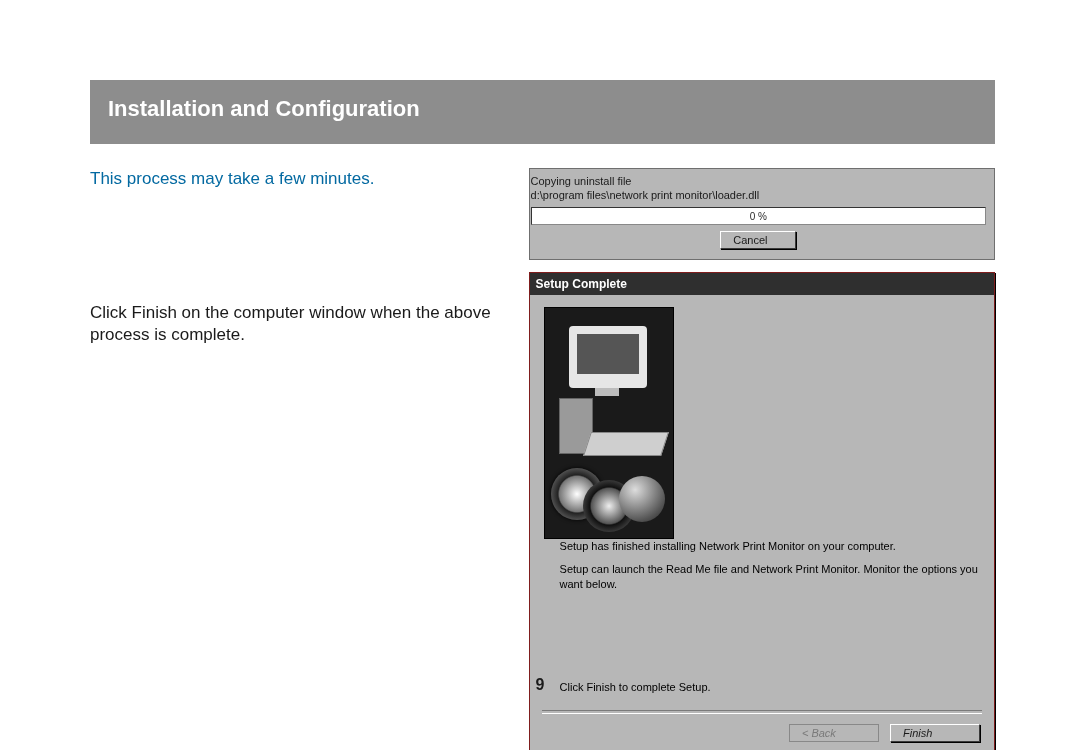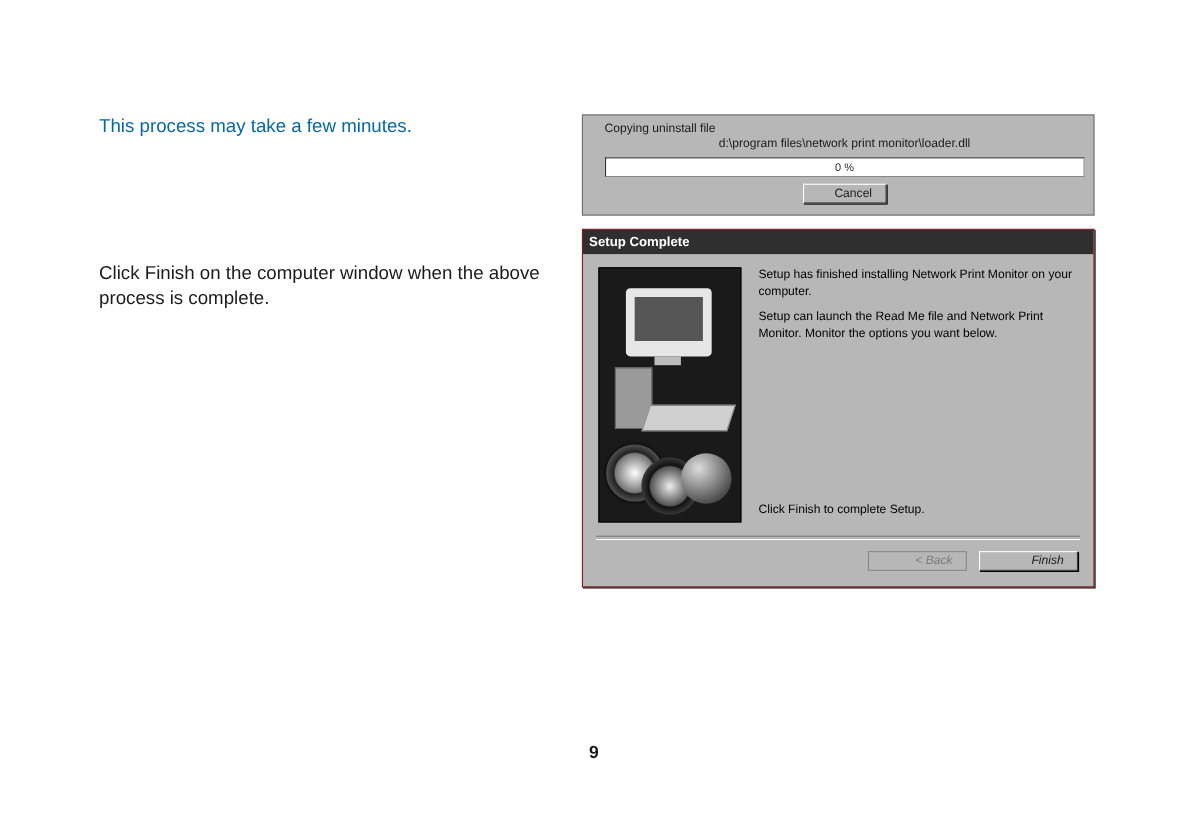--- a/index.html
+++ b/index.html
@@ -46,30 +46,29 @@
     font-size: 17px;
     line-height: 1.3;
     color: #1a1a1a;
     margin: 0;
   }
 
   
   .progress-dialog {
     background: #b7b7b7;
     border: 1px solid #6f6f6f;
-    padding: 6px 8px 10px 20px;
+    padding: 6px 8px 10px 1px;
     font-size: 11px;
     color: #1a1a1a;
   }
   .progress-dialog .line1 {
     margin-bottom: 2px;
   }
   .progress-dialog .line2 {
     margin-bottom: 6px;
-    text-align: center;
   }
   .bar-outer {
     height: 16px;
     background: #ffffff;
     border: 1px inset #888;
     display: flex;
     align-items: center;
     justify-content: center;
     font-size: 10px;
     color: #2a2a2a;
@@ -83,21 +82,21 @@
     background: #b7b7b7;
     border-top: 1px solid #fff;
     border-left: 1px solid #fff;
     border-right: 1px solid #3a3a3a;
     border-bottom: 1px solid #3a3a3a;
     box-shadow: 1px 1px 0 #000;
     font-size: 11px;
     color: #1a1a1a;
     padding: 2px 12px;
     min-width: 50px;
-    text-align: right;
+    text-align: left;
   }
   .btn.disabled { color: #7a7a7a; box-shadow: none; border-color: #888; }
 
   
   .setup-dialog {
     margin-top: 12px;
     border: 1px solid #7f1d1d;
     box-shadow: 1px 1px 0 #000;
     background: #b7b7b7;
     font-size: 11px;
@@ -106,20 +105,21 @@
   .titlebar {
     background: #2f2f2f;
     color: #ffffff;
     font-size: 12px;
     font-weight: bold;
     padding: 4px 6px;
   }
   .dialog-body {
     display: flex;
     padding: 12px 14px 4px 14px;
+    flex-direction: column;
   }
   .illus {
     width: 128px;
     height: 230px;
     background: #1a1a1a;
     border: 1px solid #000;
     flex: 0 0 auto;
     position: relative;
     overflow: hidden;
   }
@@ -186,20 +186,23 @@
     text-align: center;
     font-size: 16px;
     font-weight: bold;
     color: #1a1a1a;
   }
 </style>
 </head>
 <body>
 
 <div class="page">
+  <div class="banner">
+    <span>Installation and Configuration</span>
+  </div>
 
   <div class="content">
     <div class="left-col">
       <p class="instr">This process may take a few minutes.</p>
       <p class="instr2">Click Finish on the computer window when the above process is complete.</p>
     </div>
 
     <div class="right-col">
 
       <div class="progress-dialog">

